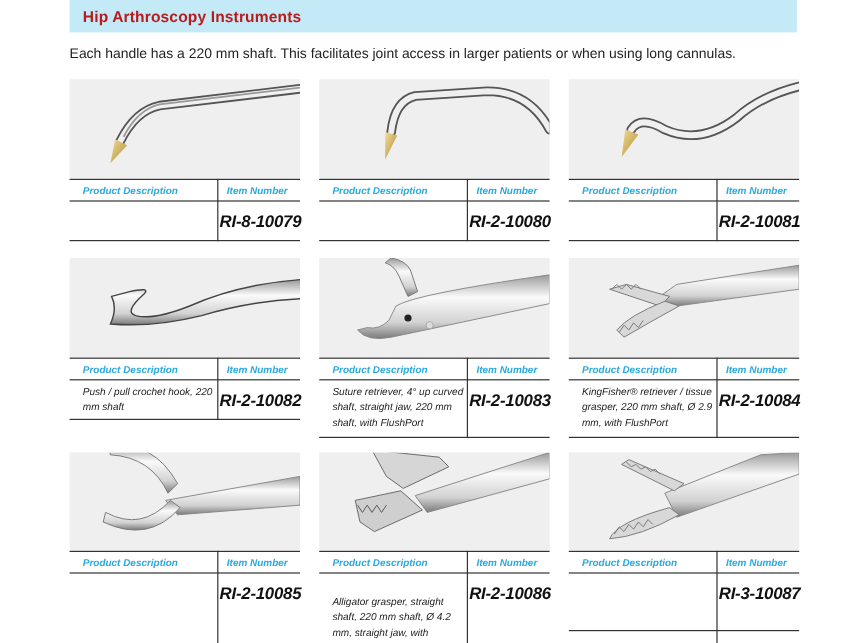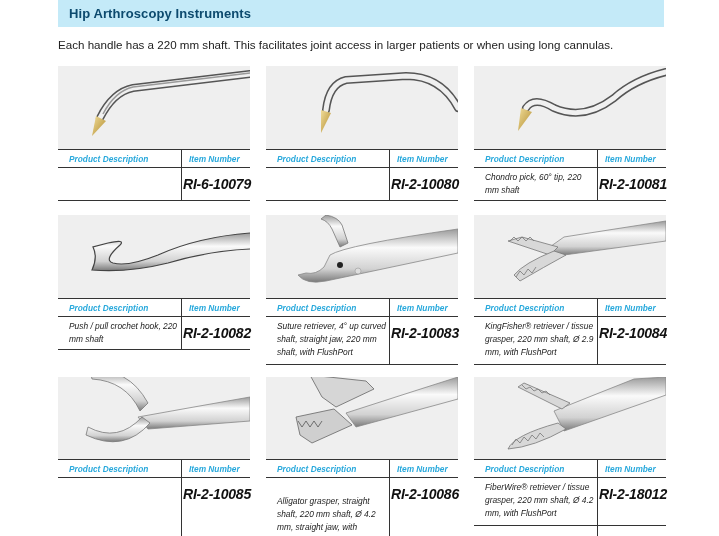--- a/index.html
+++ b/index.html
@@ -5,21 +5,21 @@
   * { box-sizing: border-box; margin: 0; padding: 0; }
   html, body { width: 719px; height: 536px; overflow: hidden; background: #ffffff; }
   body { font-family: "Liberation Sans", sans-serif; color: #1a1a1a; position: relative; }
 
   .banner {
     position: absolute; left: 58px; top: 0; width: 606px; height: 27px;
     background: #c4eaf8;
   }
   .banner-title {
     position: absolute; left: 11px; top: 6px;
-    font-size: 13px; font-weight: bold; color: #0c4a6e; letter-spacing: 0.1px;
+    font-size: 13px; font-weight: bold; color: #b91c1c; letter-spacing: 0.1px;
   }
   .intro {
     position: absolute; left: 58px; top: 38px;
     font-size: 11.6px; color: #222;
   }
 
   .card { position: absolute; width: 192px; font-style: italic; }
   .card .img {
     position: relative; width: 192px; background: #efefef; overflow: hidden;
   }
@@ -71,21 +71,21 @@
       <path d="M192,7 L75,21 Q57,25 45,48" fill="none" stroke="#999" stroke-width="1.5"></path>
       <polygon points="38,50 48,55 34,70" fill="url(#gold)"></polygon>
     </svg>
   </div>
   <div class="spec" style="height:52px;">
     <div class="hline top"></div>
     <div class="vline" style="height:52px;"></div>
     <span class="hdr-desc" style="top:5px;">Product Description</span>
     <span class="hdr-item" style="top:5px;">Item Number</span>
     <div class="hline" style="top:18px;"></div>
-    <span class="item" style="top:27px;">RI-6-10079</span>
+    <span class="item" style="top:27px;">RI-8-10079</span>
     <div class="hline" style="top:51px;"></div>
   </div>
 </div>
 
 <div class="card" style="left:266px; top:66px;">
   <div class="img" style="height:83px;">
     <svg width="192" height="83" viewBox="0 0 192 83">
       <path d="M192,42 Q175,10 140,10 L80,14 Q63,18 60,44" fill="none" stroke="#555" stroke-width="8" stroke-linecap="round"></path>
       <path d="M192,42 Q175,10 140,10 L80,14 Q63,18 60,44" fill="none" stroke="#efefef" stroke-width="5" stroke-linecap="round"></path>
       <polygon points="55,44 65,47 55,67" fill="url(#gold)"></polygon>
@@ -109,21 +109,20 @@
       <path d="M192,6 Q160,14 140,32 Q110,55 80,42 Q60,30 52,42" fill="none" stroke="#f0f0f0" stroke-width="5" stroke-linecap="round"></path>
       <polygon points="47,42 58,46 44,65" fill="url(#gold)"></polygon>
     </svg>
   </div>
   <div class="spec" style="height:52px;">
     <div class="hline top"></div>
     <div class="vline" style="height:52px;"></div>
     <span class="hdr-desc" style="top:5px;">Product Description</span>
     <span class="hdr-item" style="top:5px;">Item Number</span>
     <div class="hline" style="top:18px;"></div>
-    <div class="desc" style="top:22px;">Chondro pick, 60° tip, 220 mm shaft</div>
     <span class="item" style="top:27px;">RI-2-10081</span>
     <div class="hline" style="top:51px;"></div>
   </div>
 </div>
 
 <div class="card" style="left:58px; top:215px;">
   <div class="img" style="height:83px;">
     <svg width="192" height="83" viewBox="0 0 192 83">
       <path d="M192,18 Q140,22 100,40 Q70,52 55,48 Q45,45 62,30 Q68,24 50,28 L35,32 Q40,42 34,55 Q70,58 110,48 Q150,36 192,34" fill="url(#body)" stroke="#444" stroke-width="1.2"></path>
     </svg>
@@ -230,17 +229,16 @@
       <path d="M48,8 L52,12 L56,10 L60,14 L64,12 L68,16 L72,14 L76,18" fill="none" stroke="#777" stroke-width="0.8"></path>
       <path d="M38,68 L42,62 L46,66 L50,60 L54,64 L58,58 L62,62 L66,56 L70,60" fill="none" stroke="#777" stroke-width="0.8"></path>
     </svg>
   </div>
   <div class="spec" style="height:80px;">
     <div class="hline top"></div>
     <div class="vline" style="height:80px;"></div>
     <span class="hdr-desc" style="top:5px;">Product Description</span>
     <span class="hdr-item" style="top:5px;">Item Number</span>
     <div class="hline" style="top:18px;"></div>
-    <div class="desc" style="top:22px;">FiberWire® retriever / tissue grasper, 220 mm shaft, Ø 4.2 mm, with FlushPort</div>
-    <span class="item" style="top:27px;">RI-2-18012</span>
+    <span class="item" style="top:27px;">RI-3-10087</span>
     <div class="hline" style="top:66px;"></div>
   </div>
 </div>
 
 </body></html>

